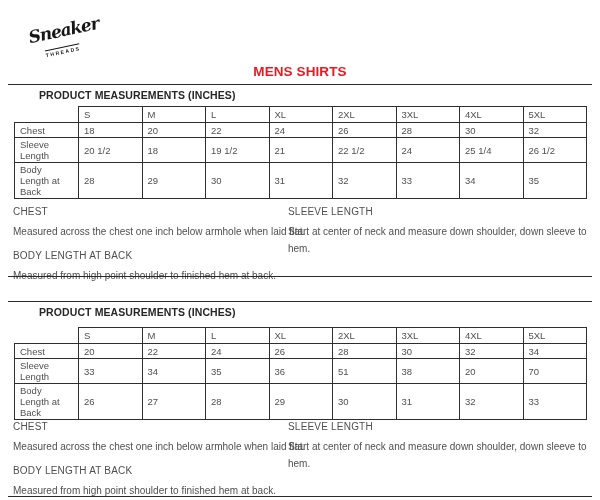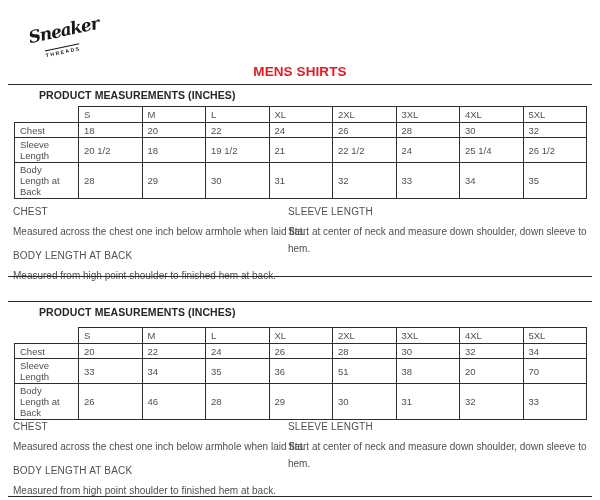--- a/index.html
+++ b/index.html
@@ -187,21 +187,21 @@
       <td>35</td>
       <td>36</td>
       <td>51</td>
       <td>38</td>
       <td>20</td>
       <td>70</td>
     </tr>
     <tr class="r-tall">
       <td>Body Length at Back</td>
       <td>26</td>
-      <td>46</td>
+      <td>27</td>
       <td>28</td>
       <td>29</td>
       <td>30</td>
       <td>31</td>
       <td>32</td>
       <td>33</td>
     </tr>
   </tbody>
     </table>
 

